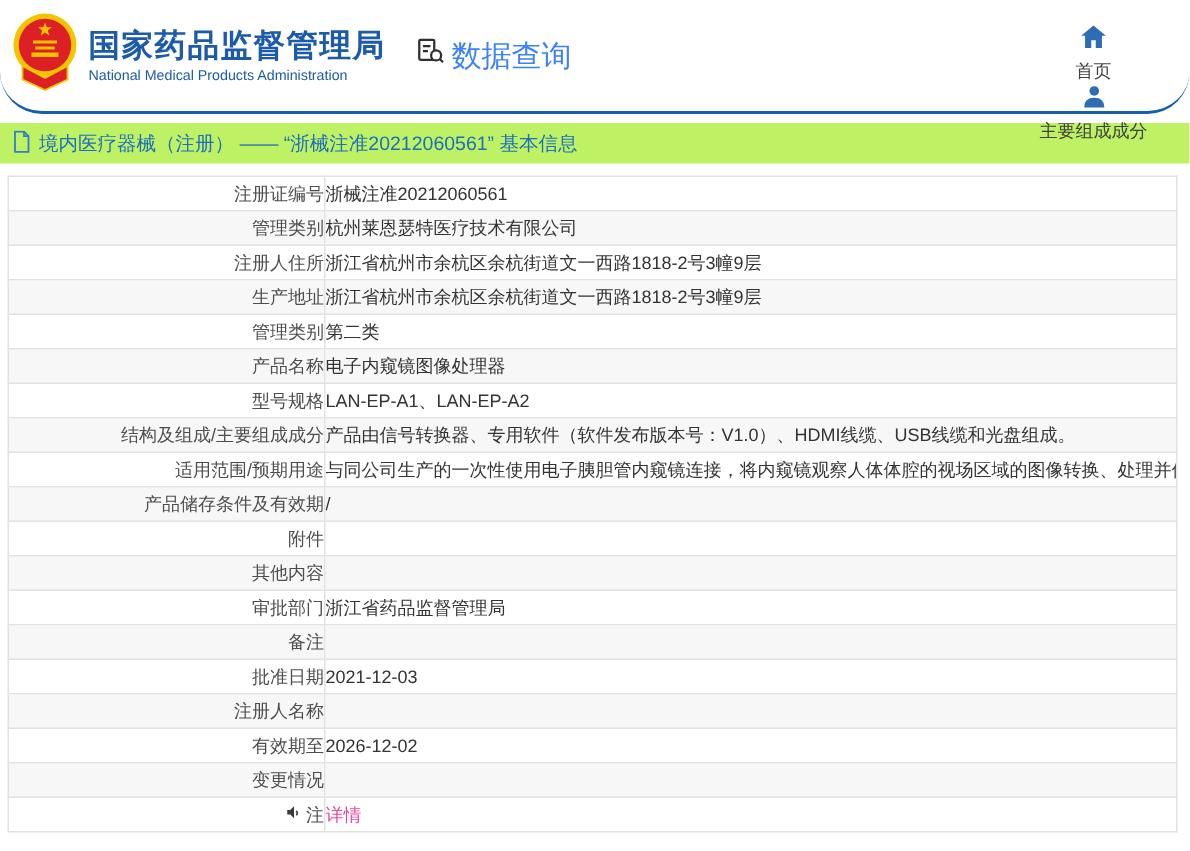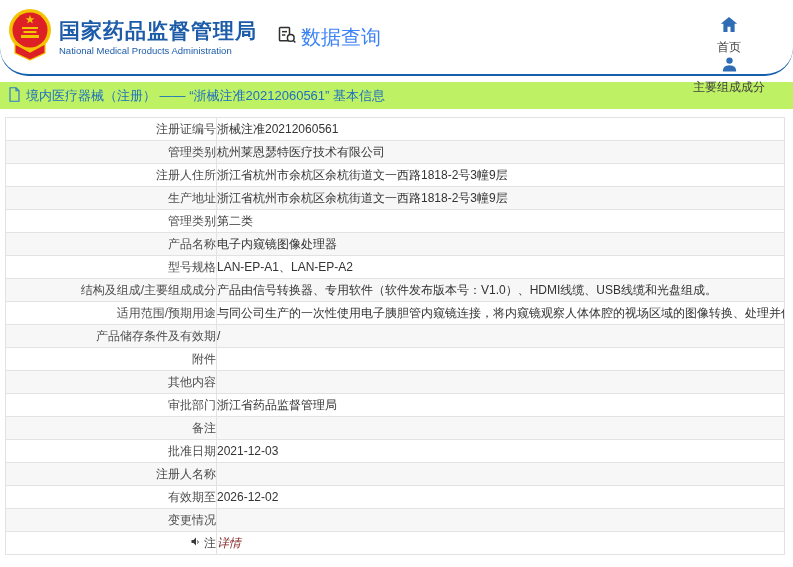--- a/index.html
+++ b/index.html
@@ -66,21 +66,21 @@
     border: 1px solid #e2e2e2;
     overflow: hidden;
     white-space: nowrap;
     vertical-align: middle;
     background: #ffffff;
   }
   table.info tr:nth-child(even) td { background: #f7f7f8; }
   td.lbl { text-align: right; padding-right: 12px; color: #4d4d4d; }
   td.val { padding-left: 12px; color: #333333; }
   td.lbl .lbl-ic { vertical-align: -1px; margin-right: 2px; }
-  a.link { color: #7f1d1d; text-decoration: none; cursor: pointer; font-style: italic; }
+  a.link { color: #ec4899; text-decoration: none; cursor: pointer; }
 </style>
 </head>
 <body>
 
 <header class="site-header">
   <div class="logo-group">
     <span>
       <svg class="emblem" viewBox="0 0 44 54">
         <circle cx="22" cy="22" r="21" fill="#f5c400"></circle>
         <circle cx="22" cy="22" r="17.5" fill="#dd1f26"></circle>

